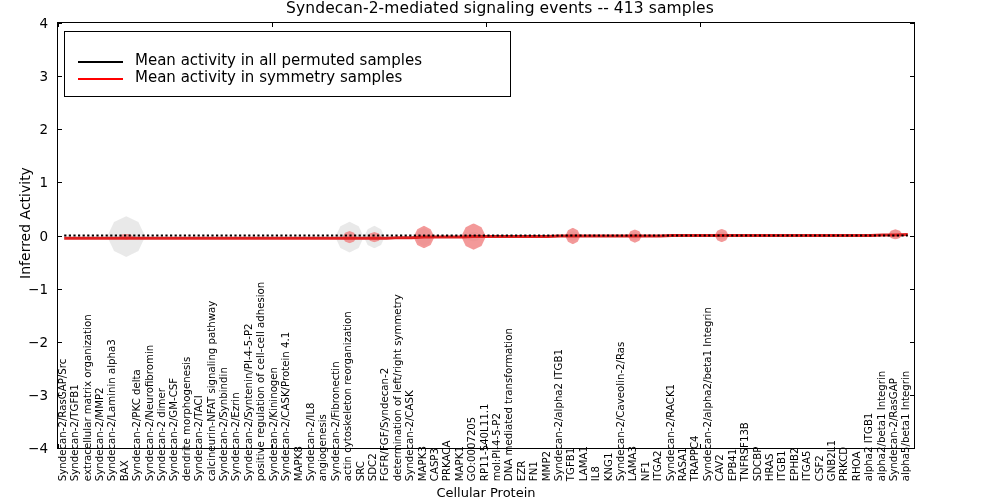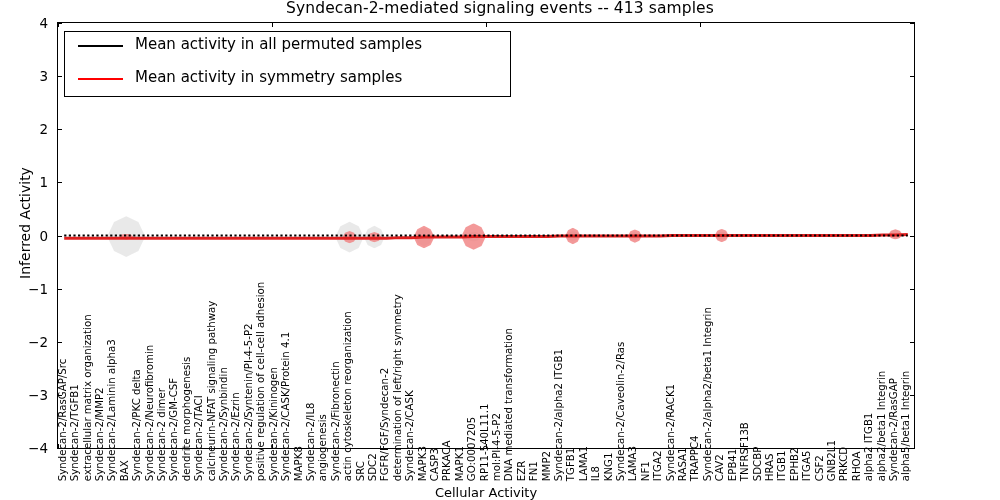--- a/index.html
+++ b/index.html
@@ -183,24 +183,24 @@
       <div class="xlab" style="left: 836.962px;">GNB2L1</div>
       <div class="xlab" style="left: 849.368px;">PRKCD</div>
       <div class="xlab" style="left: 861.774px;">RHOA</div>
       <div class="xlab" style="left: 874.18px;">alpha2 ITGB1</div>
       <div class="xlab" style="left: 886.586px;">alpha2/beta1 Integrin</div>
       <div class="xlab" style="left: 898.991px;">Syndecan-2/RasGAP</div>
       <div class="xlab" style="left: 911.397px;">alpha5/beta1 Integrin</div>
     </div>
 
   <div class="ytitle">Inferred Activity</div>
-  <div class="xtitle">Cellular Activity</div>
+  <div class="xtitle">Cellular Protein</div>
 
   <div id="legend">
-    <div class="leg-row" style="top:0">
+    <div class="leg-row" style="top:16px">
       <div class="leg-line" style="background: rgb(0, 0, 0);"></div>
       <div class="leg-text">Mean activity in all permuted samples</div>
     </div>
     <div class="leg-row" style="top:33px">
       <div class="leg-line" style="background: rgb(255, 0, 0);"></div>
       <div class="leg-text">Mean activity in symmetry samples</div>
     </div>
   </div>
 
 <div class="ytick" style="top: 23px;"></div>

